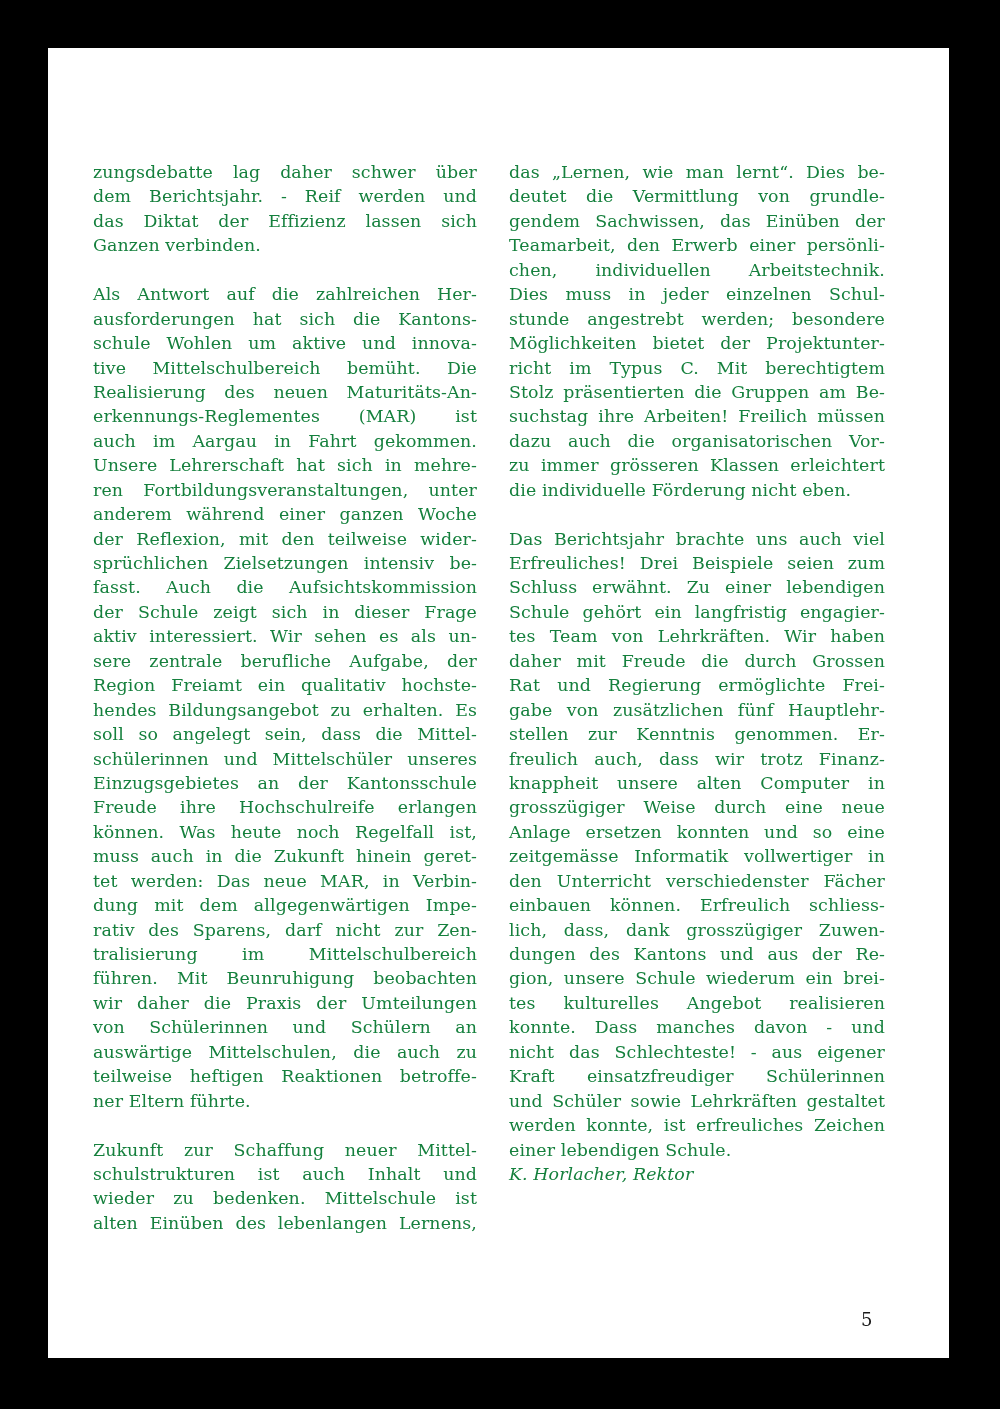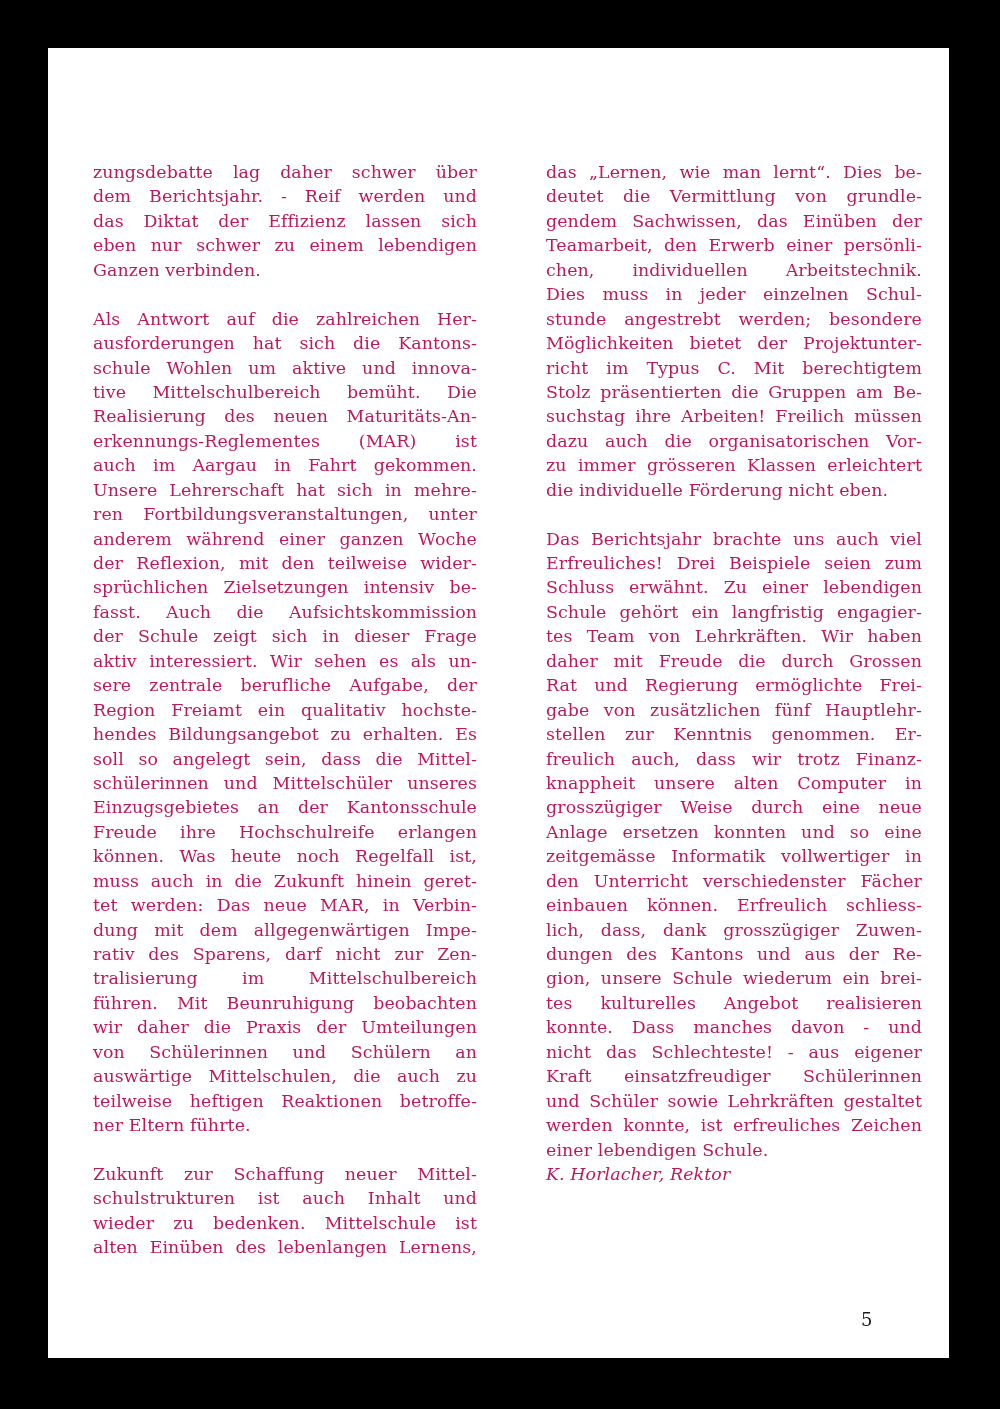--- a/index.html
+++ b/index.html
@@ -20,31 +20,30 @@
       width: 901px;
       height: 1310px;
       background: #ffffff;
     }
     .column {
       position: absolute;
       top: 112px;
       font-family: "DejaVu Serif", "Liberation Serif", serif;
       font-size: 17.4px;
       line-height: 24.45px;
-      color: #be185d;
+      color: #15803d;
       letter-spacing: 0.1px;
     }
     .col-left {
       left: 45px;
       width: 384px;
     }
     .col-right {
       left: 461px;
       width: 376px;
-      margin-left: 37px;
     }
     .line {
       display: block;
       white-space: nowrap;
       text-align: justify;
       text-align-last: justify;
       height: 24.45px;
     }
     .line.last {
       text-align-last: left;
@@ -70,21 +69,20 @@
   </style>
 </head>
 <body>
 
 <div class="page">
   <div class="column col-left" id="col-left">
       <div>
         <span class="line">zungsdebatte lag daher schwer über</span>
         <span class="line">dem Berichtsjahr. - Reif werden und</span>
         <span class="line">das Diktat der Effizienz lassen sich</span>
-        <span class="line">eben nur schwer zu einem lebendigen</span>
         <span class="line last">Ganzen verbinden.</span>
       </div>
       <span class="para-gap"></span>
       <div>
         <span class="line">Als Antwort auf die zahlreichen Her-</span>
         <span class="line">ausforderungen hat sich die Kantons-</span>
         <span class="line">schule Wohlen um aktive und innova-</span>
         <span class="line">tive Mittelschulbereich bemüht. Die</span>
         <span class="line">Realisierung des neuen Maturitäts-An-</span>
         <span class="line">erkennungs-Reglementes (MAR) ist</span>

